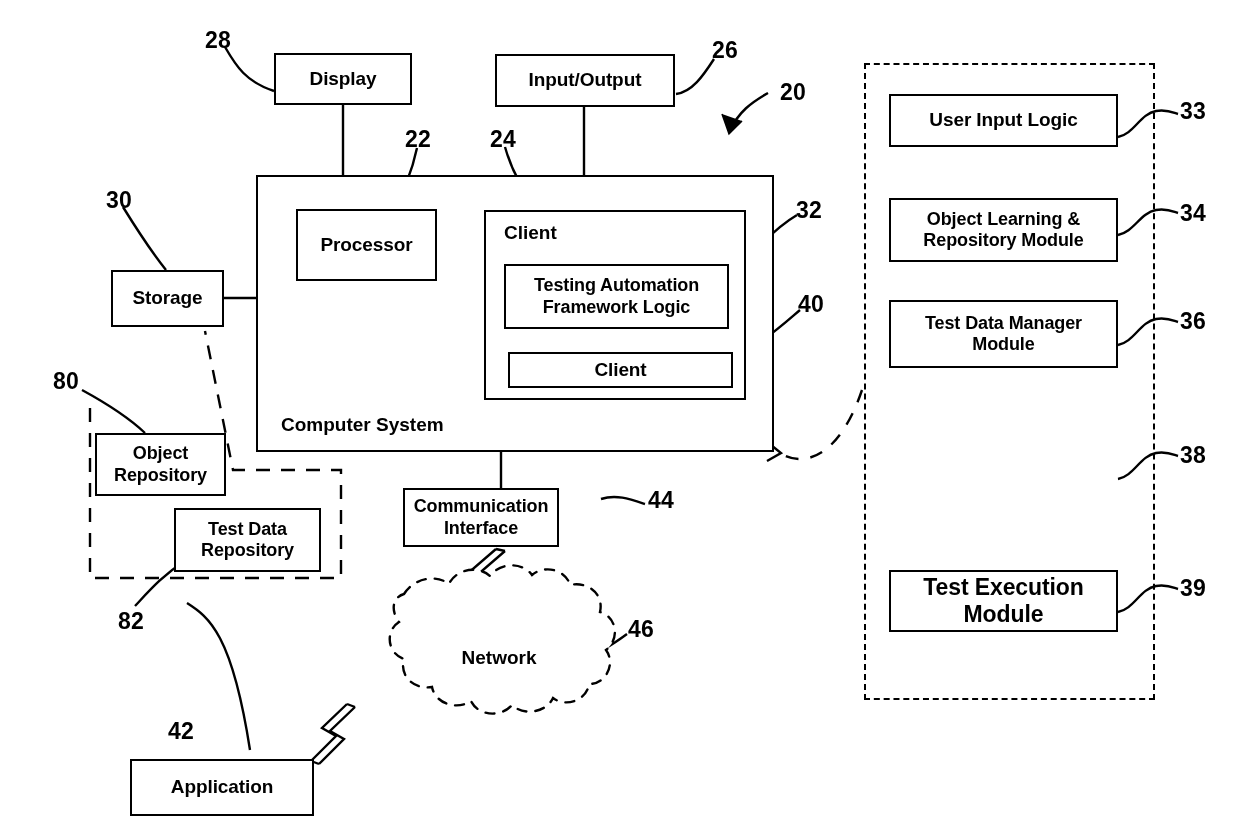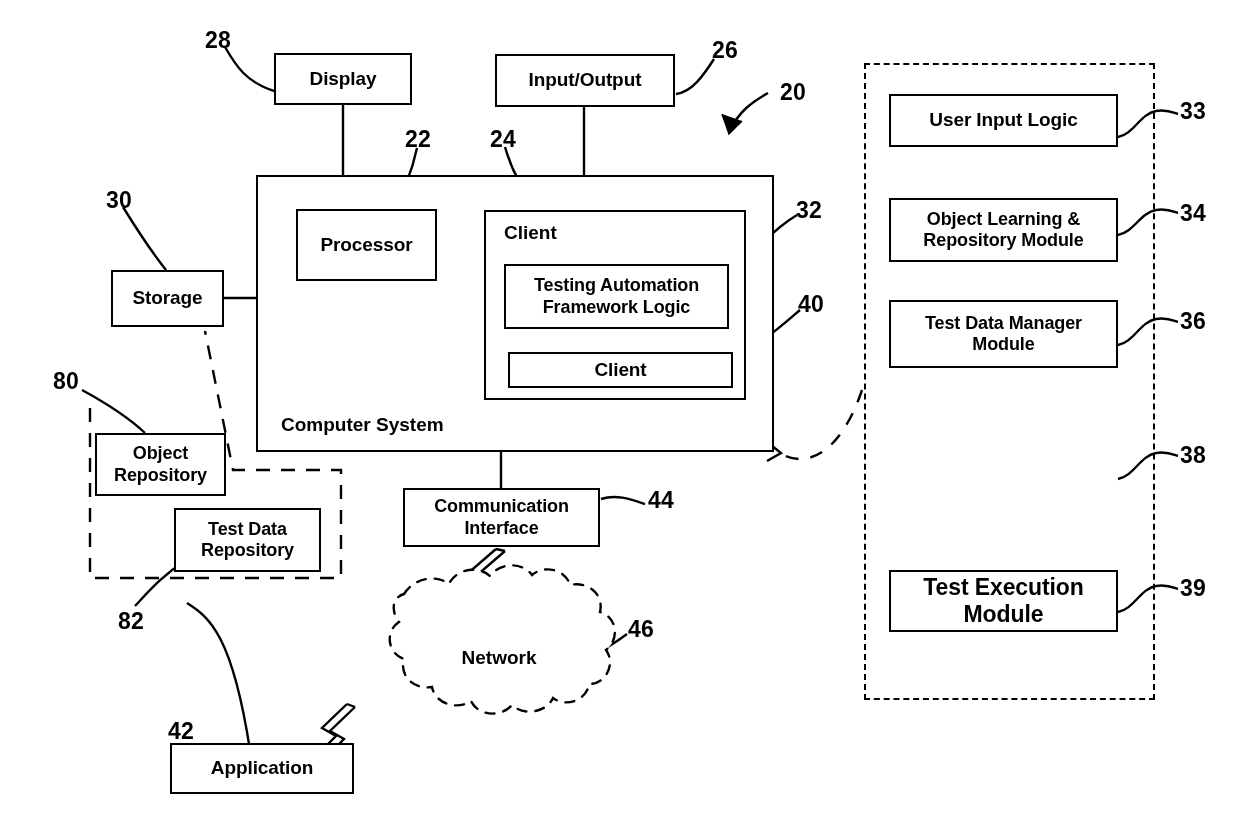--- a/index.html
+++ b/index.html
@@ -210,28 +210,28 @@
     </span>
   </div>
 
   <div class="node" style="left:174px; top:508px; width:147px; height:64px; font-size:18px;">
     <span>
       <span>Test Data</span><br>
       <span>Repository</span>
     </span>
   </div>
 
-  <div class="node" style="left:403px; top:488px; width:197px; height:59px; font-size:18px;">
+  <div class="node" style="left:403px; top:488px; width:156px; height:59px; font-size:18px;">
     <span>
       <span>Communication</span><br>
       <span>Interface</span>
     </span>
   </div>
 
-  <div class="node" style="left:130px; top:743px; width:184px; height:51px;margin-left:40px;">
+  <div class="node" style="left:130px; top:759px; width:184px; height:57px;">
     <span>Application</span>
   </div>
 
   <div class="cloud-label" style="left:404px; top:647px; width:190px; text-align:center;">Network</div>
 
   <div class="dashed-panel" style="left:864px; top:63px; width:291px; height:637px;"></div>
 
   <div class="node" style="left:889px; top:198px; width:229px; height:64px; font-size:18px;">
     <span>
       <span>Object Learning &amp;</span><br>

